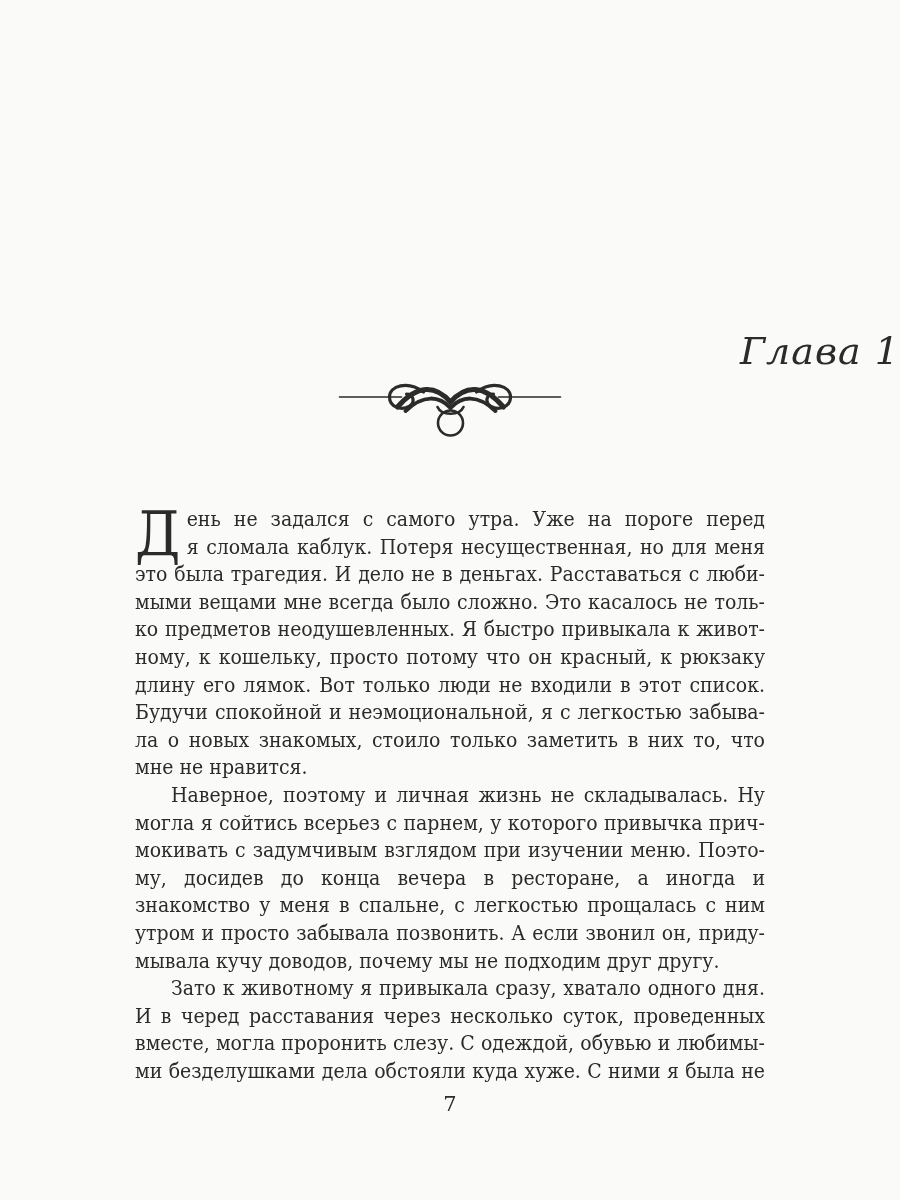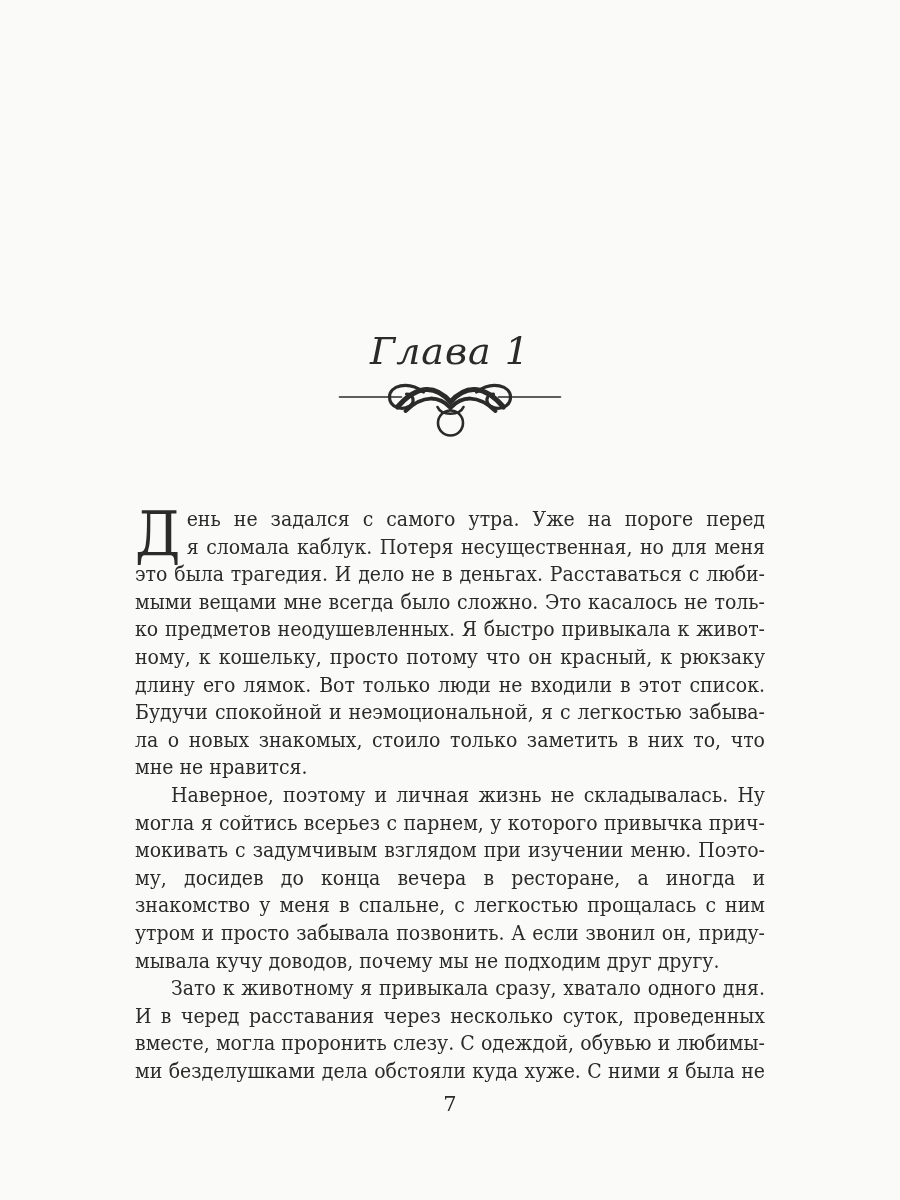--- a/index.html
+++ b/index.html
@@ -17,21 +17,21 @@
   .page {
     position: relative;
     width: 900px;
     height: 1200px;
   }
   .chapter-title {
     position: absolute;
     top: 328px;
     left: 0;
     width: 100%;
-    text-align: center;
+    text-align: right;
     font-style: italic;
     font-weight: normal;
     font-size: 38px;
     line-height: 46px;
     margin: 0;
     letter-spacing: 1px;
   }
   .ornament {
     position: absolute;
     top: 380px;

